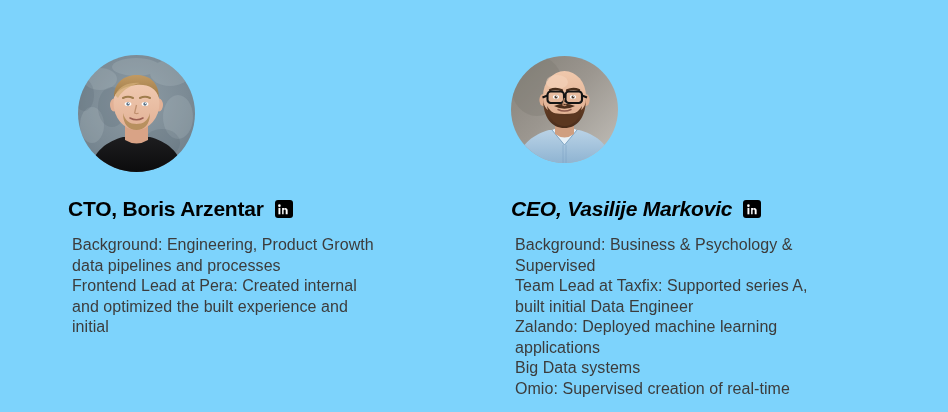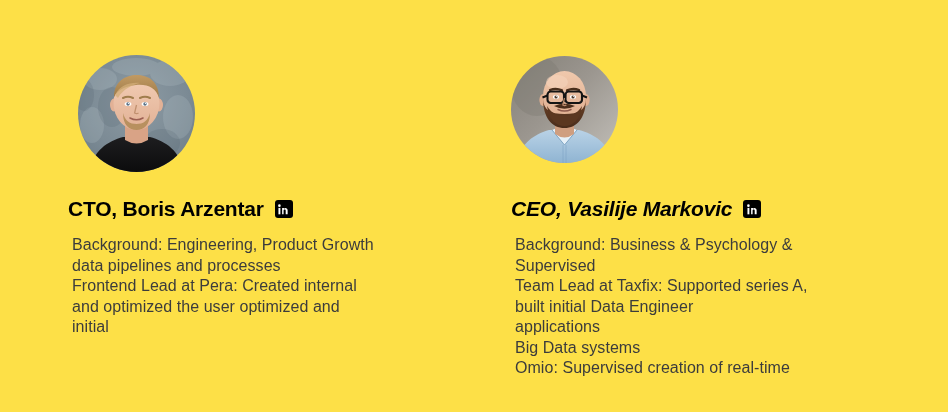--- a/index.html
+++ b/index.html
@@ -9,21 +9,21 @@
     height: 412px;
     background: #ffffff;
     font-family: "Liberation Sans", "DejaVu Sans", sans-serif;
     overflow: hidden;
   }
 
   .slide {
     position: relative;
     width: 948px;
     height: 412px;
-    background: #fde047;
+    background: #7dd3fc;
   }
 
   .profile {
     position: absolute;
     top: 0;
   }
   .profile-left  { left: 68px;  width: 400px; }
   .profile-right { left: 511px; width: 400px; }
 
   
@@ -171,21 +171,21 @@
           <circle cx="3.1" cy="3.6" r="2.8" fill="#ffffff"></circle>
           <path d="M9 8.5 h4 v2 a4.6 4.6 0 0 1 8 3.2 v8.8 h-4.2 v-7.8 c0 -1.9 -0.8 -2.9 -2.3 -2.9 c-1.4 0 -2.3 1 -2.3 2.9 v7.8 H9 Z" fill="#ffffff"></path>
         </svg>
       </span>
     </div>
 
     <div class="bio">
       <span class="bio-line">Background: Engineering, Product Growth</span>
       <span class="bio-line">data pipelines and processes</span>
       <span class="bio-line">Frontend Lead at Pera: Created internal</span>
-      <span class="bio-line">and optimized the user optimized and</span>
+      <span class="bio-line">and optimized the built experience and</span>
       <span class="bio-line">initial</span>
     </div>
   </div>
 
   <div class="profile profile-right">
 
     <div class="avatar avatar-right">
       <svg viewBox="0 0 107 107" xmlns="http://www.w3.org/2000/svg">
         <defs>
           <linearGradient id="bgR" x1="0" y1="0" x2="1" y2="1">
@@ -263,19 +263,20 @@
           <path d="M9 8.5 h4 v2 a4.6 4.6 0 0 1 8 3.2 v8.8 h-4.2 v-7.8 c0 -1.9 -0.8 -2.9 -2.3 -2.9 c-1.4 0 -2.3 1 -2.3 2.9 v7.8 H9 Z" fill="#ffffff"></path>
         </svg>
       </span>
     </div>
 
     <div class="bio">
       <span class="bio-line">Background: Business &amp; Psychology &amp;</span>
       <span class="bio-line">Supervised</span>
       <span class="bio-line">Team Lead at Taxfix: Supported series A,</span>
       <span class="bio-line">built initial Data Engineer</span>
+      <span class="bio-line">Zalando: Deployed machine learning</span>
       <span class="bio-line">applications</span>
       <span class="bio-line">Big Data systems</span>
       <span class="bio-line">Omio: Supervised creation of real-time</span>
     </div>
   </div>
 
 </div>
 
 </body></html>

